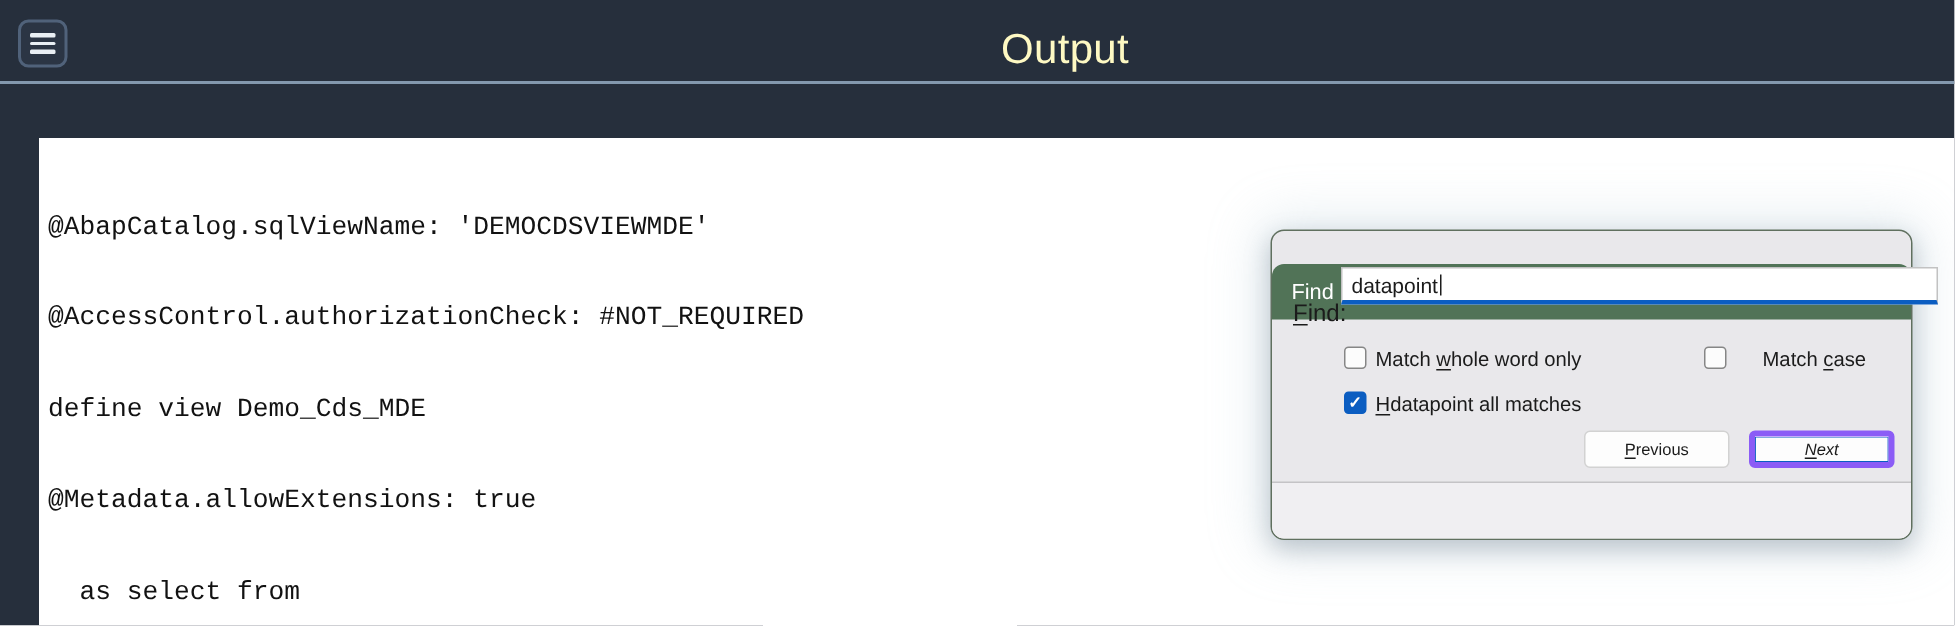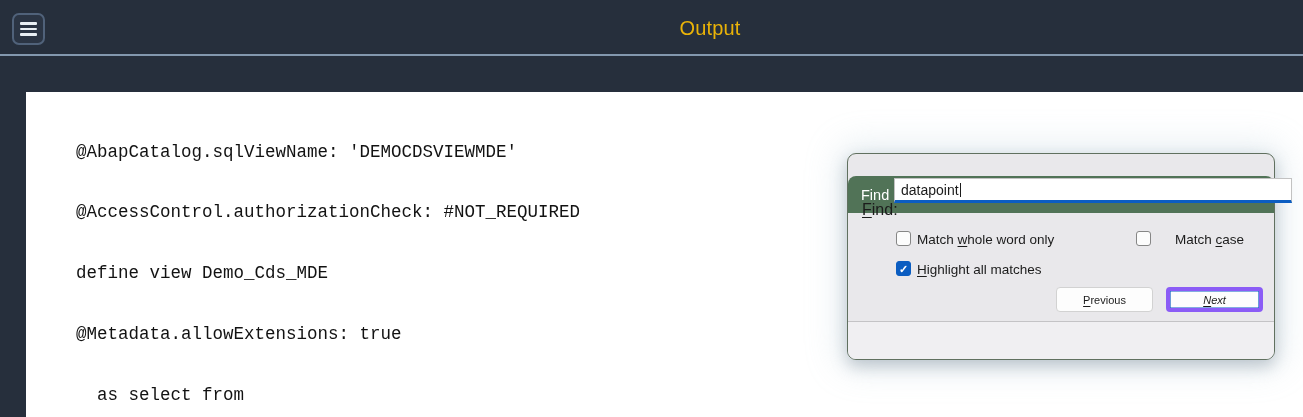--- a/index.html
+++ b/index.html
@@ -8,27 +8,27 @@
 
   
   .header{position:absolute;left:0;top:0;right:0;height:54px;background:#262f3c;
           border-bottom:2px solid #8398ae;}
   .menu-btn{position:absolute;left:12px;top:13px;width:33px;height:32px;box-sizing:border-box;
             background:#2b3544;border:2px solid #50627a;border-radius:7px;cursor:pointer;
             display:flex;align-items:center;justify-content:center;padding:0;}
   .hamburger{display:flex;flex-direction:column;gap:3px;}
   .hamburger .bar{width:17px;height:2.5px;background:#e9eff4;border-radius:1px;}
   .title{position:absolute;left:710px;top:17px;transform:translateX(-50%);
-         color:#eab308;font-size:20px;letter-spacing:.2px;}
+         color:#fef9c3;font-size:28px;letter-spacing:.2px;}
 
   
   .panel{position:absolute;left:26px;top:92px;right:0;bottom:0;background:#ffffff;}
   .code{position:absolute;left:6px;top:9px;font-family:"Liberation Mono","DejaVu Sans Mono",monospace;
         font-size:17.5px;line-height:20.3px;color:#121212;white-space:pre;}
-  .cl{white-space:pre;margin-left:44px;}
+  .cl{white-space:pre;}
 
   
   .dialog{position:absolute;left:847px;top:153px;width:428px;height:207px;box-sizing:border-box;
           background:#e9e8eb;border:1px solid #60705f;border-radius:9px;
           box-shadow:0 6px 16px rgba(110,125,140,.40), 0 0 34px 8px rgba(165,195,210,.28);}
   .titlebar{position:absolute;left:0;top:0;right:0;height:37px;background:#517357;
             border-radius:8px 8px 0 0;display:flex;align-items:center;padding:0 13px;
             box-sizing:border-box;color:#fff;font-size:14.5px;cursor:default;margin-top:22px;}
   .close-btn{margin-left:auto;background:transparent;border:none;color:#fff;font-size:16px;
              line-height:1;cursor:pointer;padding:2px 4px;font-family:"Liberation Sans",sans-serif;}
@@ -98,21 +98,21 @@
 
     <div class="find-input"><span>datapoint</span><span class="caret"></span></div>
 
     <span class="cb" style="left:48px;top:77px;"></span>
     <span class="cb-label" style="left:69px;top:78px;text-align:center;"><span>Match </span><span class="mn">w</span><span>hole word only</span></span>
 
     <span class="cb" style="left:288px;top:77px;"></span>
     <span class="cb-label" style="left:327px;top:78px;"><span>Match </span><span class="mn">c</span><span>ase</span></span>
 
     <span class="cb checked" style="left:48px;top:107px;"><span>✓</span></span>
-    <span class="cb-label" style="left:69px;top:108px;"><span class="mn">H</span><span>ighlight all matches</span></span>
+    <span class="cb-label" style="left:69px;top:108px;"><span class="mn">H</span><span>datapoint all matches</span></span>
 
     <button class="btn prev" style="left:208px;"><span class="mn">P</span><span>revious</span></button>
     <button class="btn next" style="left:318px;"><span class="mn">N</span><span>ext</span></button>
 
     <div class="divider"></div>
     <div class="dlg-footer"></div>
   </div>
 
 </div>
 

